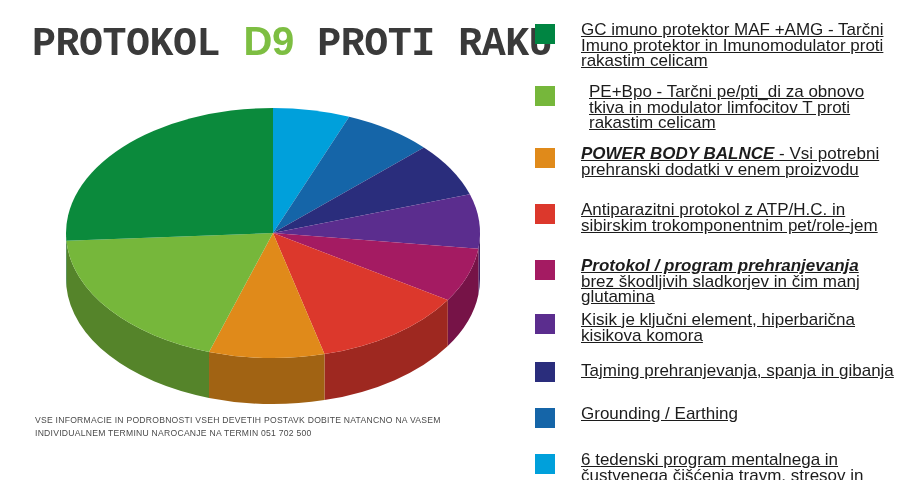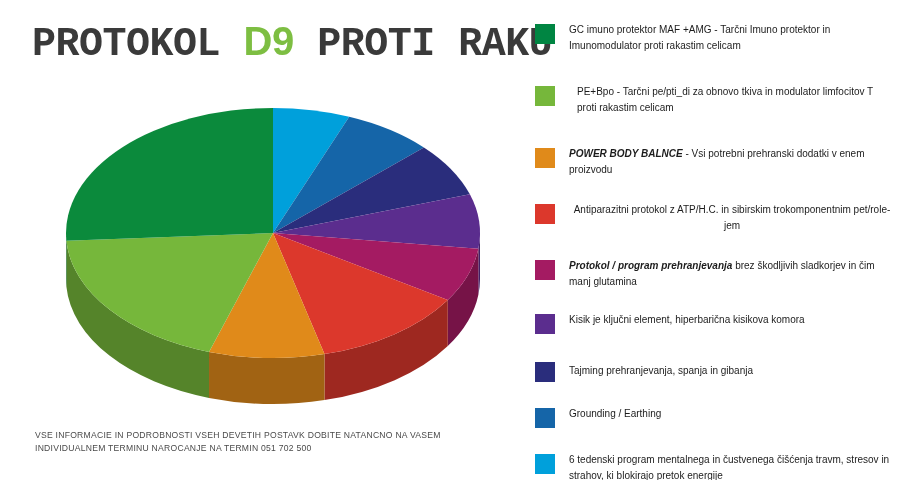--- a/index.html
+++ b/index.html
@@ -38,21 +38,21 @@
   #pie-wrap {
     position:absolute;
     left:0; top:0;
     width:500px; height:330px;
   }
   #pie-svg { display:block; }
 
   
   #footer {
     position:absolute;
-    left:35px; top:429px;
+    left:35px; top:414px;
     width:460px;
     font-size:8.6px;
     line-height:13px;
     letter-spacing:0.25px;
     color:#4a4a4a;
     font-family:"Liberation Sans", sans-serif;
   }
   #footer div { white-space:nowrap; }
 
   
@@ -67,25 +67,26 @@
     width:360px;
     display:flex;
     align-items:flex-start;
   }
   .swatch {
     width:20px; height:20px;
     flex:0 0 20px;
     margin-top:2px;
   }
   .legend-text {
-    margin-left:14px;
-    font-size:10px;
+    margin-left:26px;
+    font-size:17px;
     line-height:15.5px;
     color:#1c1c1c;
     font-family:"Liberation Sans", sans-serif;
+    text-decoration:underline;
   }
   .legend-text .em { font-style:italic; font-weight:bold; }
 </style>
 </head>
 <body>
 
 <div id="poster">
 
   <div id="title">
     <span class="word">PROTOKOL </span><span class="accent">D9</span><span class="word"> PROTI RAKU</span>
@@ -128,21 +129,21 @@
         <span class="legend-text">GC imuno protektor MAF +AMG - Tarčni Imuno protektor in Imunomodulator proti rakastim celicam</span>
       </div>
       <div class="legend-item" style="top: 62px; gap: 8px;">
         <span class="swatch" style="background: rgb(118, 183, 59);"></span>
         <span class="legend-text">PE+Bpo - Tarčni pe/pti_di za obnovo tkiva in modulator limfocitov T proti rakastim celicam</span>
       </div>
       <div class="legend-item" style="top: 124px;">
         <span class="swatch" style="background: rgb(224, 138, 26);"></span>
         <span class="legend-text"><span class="em">POWER BODY BALNCE</span> - Vsi potrebni prehranski dodatki v enem proizvodu</span>
       </div>
-      <div class="legend-item" style="top: 180px; text-align: center;">
+      <div class="legend-item" style="top: 180px;">
         <span class="swatch" style="background: rgb(220, 56, 44);"></span>
         <span class="legend-text">Antiparazitni protokol z ATP/H.C. in sibirskim trokomponentnim pet/role-jem</span>
       </div>
       <div class="legend-item" style="top: 236px;">
         <span class="swatch" style="background: rgb(164, 27, 98);"></span>
         <span class="legend-text"><span class="em">Protokol / program prehranjevanja</span> brez škodljivih sladkorjev in čim manj glutamina</span>
       </div>
       <div class="legend-item" style="top: 290px;">
         <span class="swatch" style="background: rgb(91, 45, 142);"></span>
         <span class="legend-text">Kisik je ključni element, hiperbarična kisikova komora</span>

